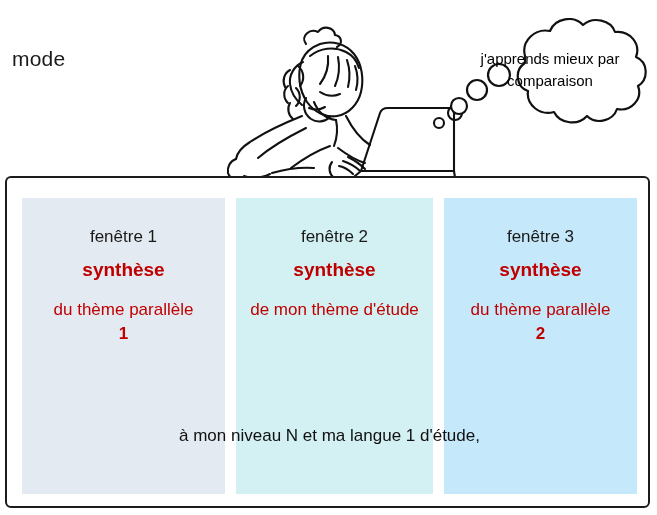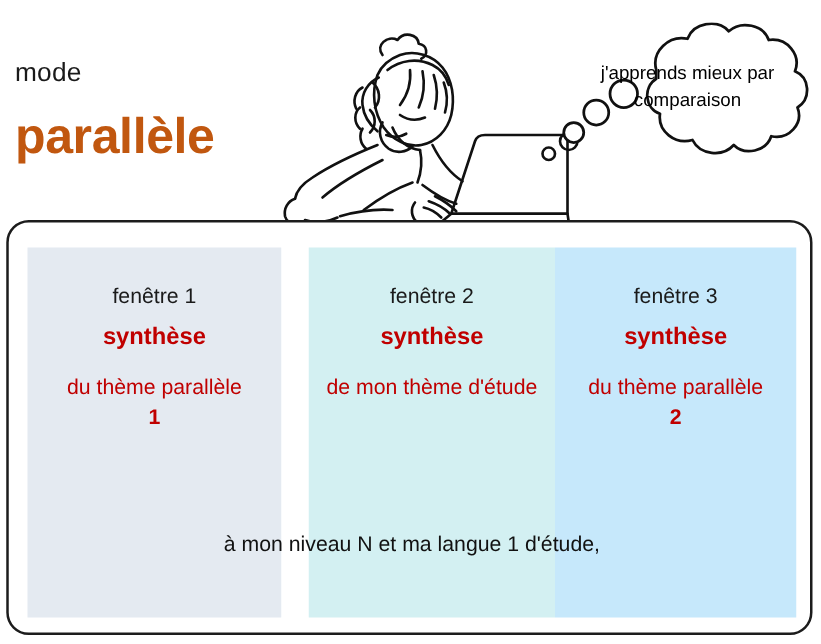--- a/index.html
+++ b/index.html
@@ -83,40 +83,40 @@
   }
 
   
   #panel {
     position: absolute;
     left: 5px;
     top: 176px;
     width: 645px;
     height: 332px;
     border: 2.5px solid #1c1c1c;
-    border-radius: 18px;
+    border-radius: 6px;
     background: #ffffff;
     box-sizing: border-box;
   }
 
   #columns {
     position: absolute;
     left: 0;
     top: 0;
     width: 645px;
     height: 332px;
   }
 
   .column {
     position: absolute;
     top: 20px;
     height: 296px;
   }
   .col-1 { left: 15px;  width: 203px; background: #E4EAF1; }
-  .col-2 { left: 240px; width: 197px; background: #D3F0F2; }
+  .col-2 { left: 229px; width: 197px; background: #D3F0F2; }
   .col-3 { left: 437px; width: 193px; background: #C6E8FB; }
 
   .col-text {
     position: absolute;
     left: 0;
     top: 0;
     width: 100%;
     text-align: center;
     padding-top: 28px;
     box-sizing: border-box;
@@ -161,21 +161,20 @@
     display: block;
     margin-top: 24px;
   }
 </style>
 </head>
 <body>
 
 <div id="header">
 
   <div id="mode-label">mode</div>
-  <div id="mode-title">parallèle</div>
 
   <div id="illustration">
     <svg width="260" height="180" viewBox="0 0 260 180" xmlns="http://www.w3.org/2000/svg">
       <g fill="none" stroke="#111111" stroke-width="2.1" stroke-linecap="round" stroke-linejoin="round">
 
         <path d="M96 28 c-6 -8 4 -16 12 -12 c5 -7 16 -5 17 3 c7 1 8 9 2 12"></path>
 
         <path d="M92 44 c-5 14 -3 30 5 42 c7 10 19 16 30 14 c12 -2 21 -12 24 -24 c3 -13 1 -28 -7 -38 c-8 -10 -22 -14 -34 -10 c-8 3 -15 9 -18 16z"></path>
 
         <path d="M100 40 c10 -8 24 -10 36 -4 c6 3 11 9 13 16"></path>

